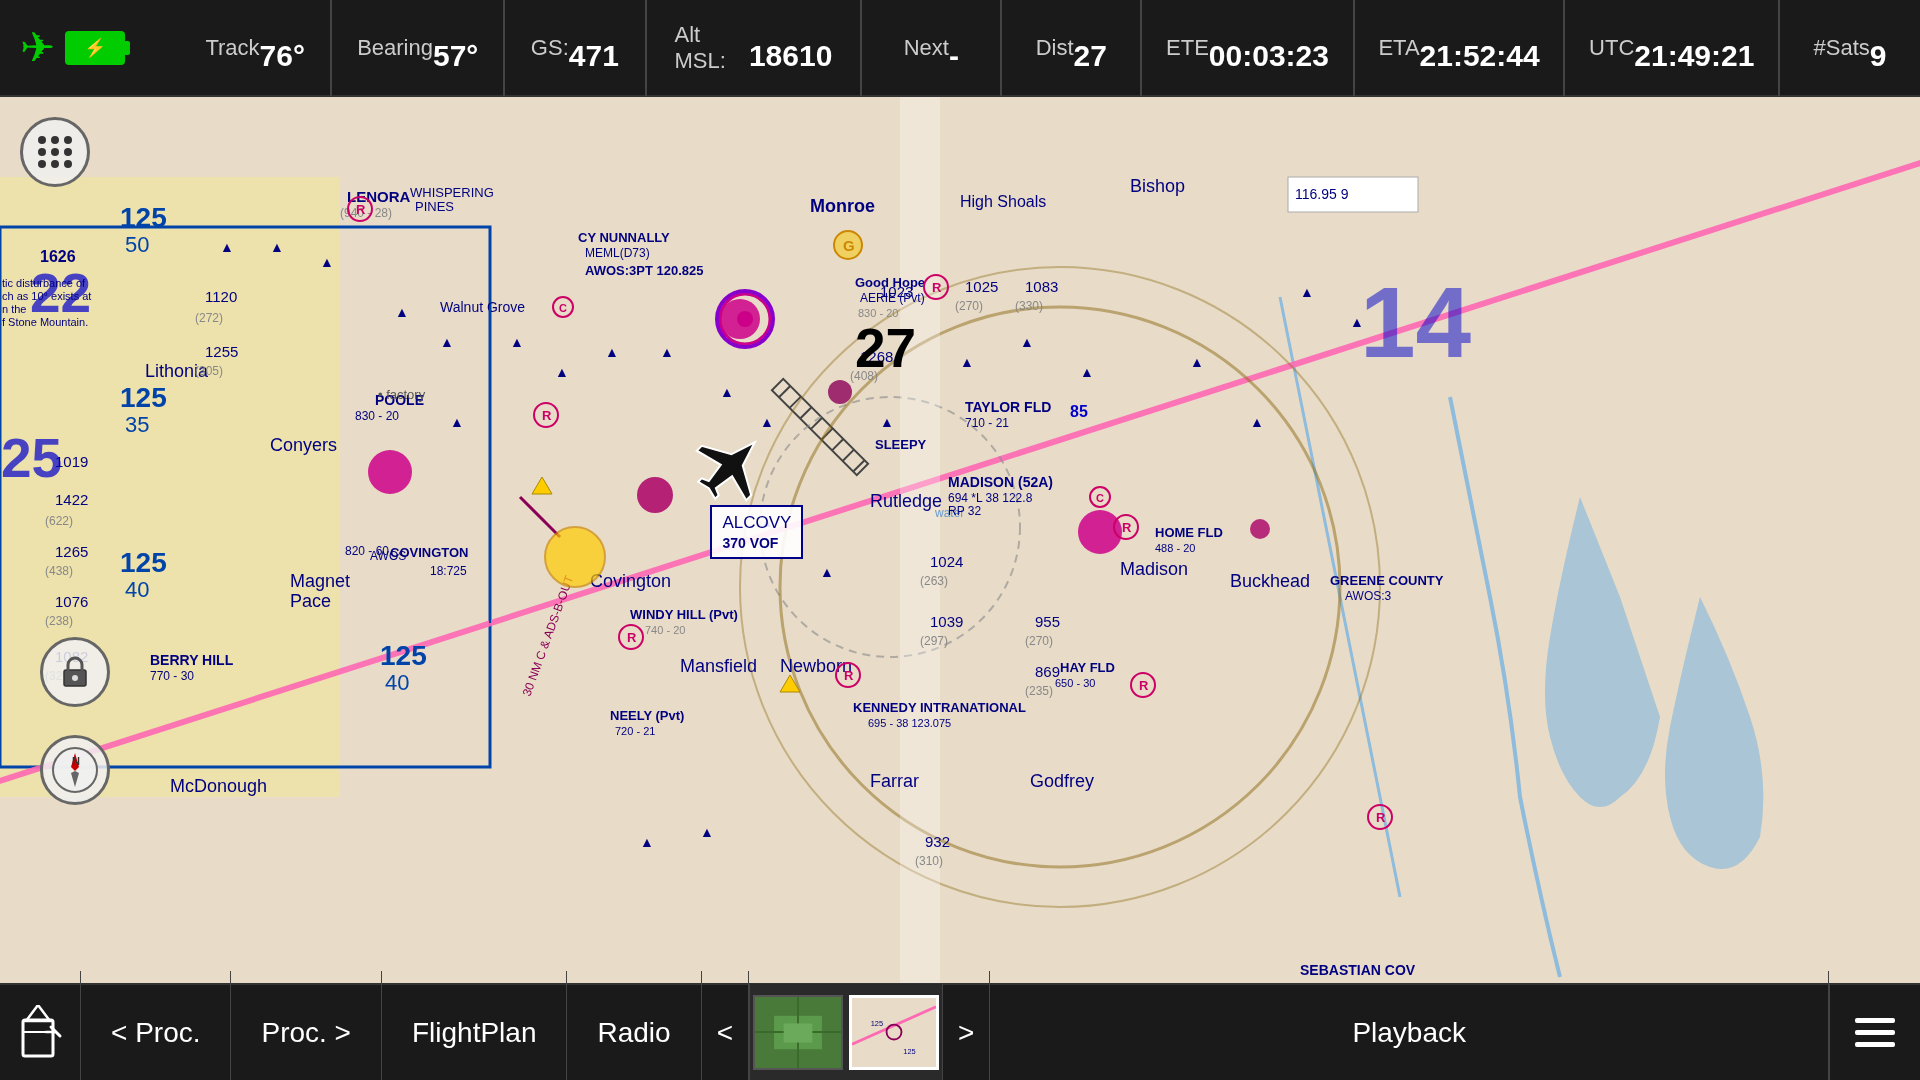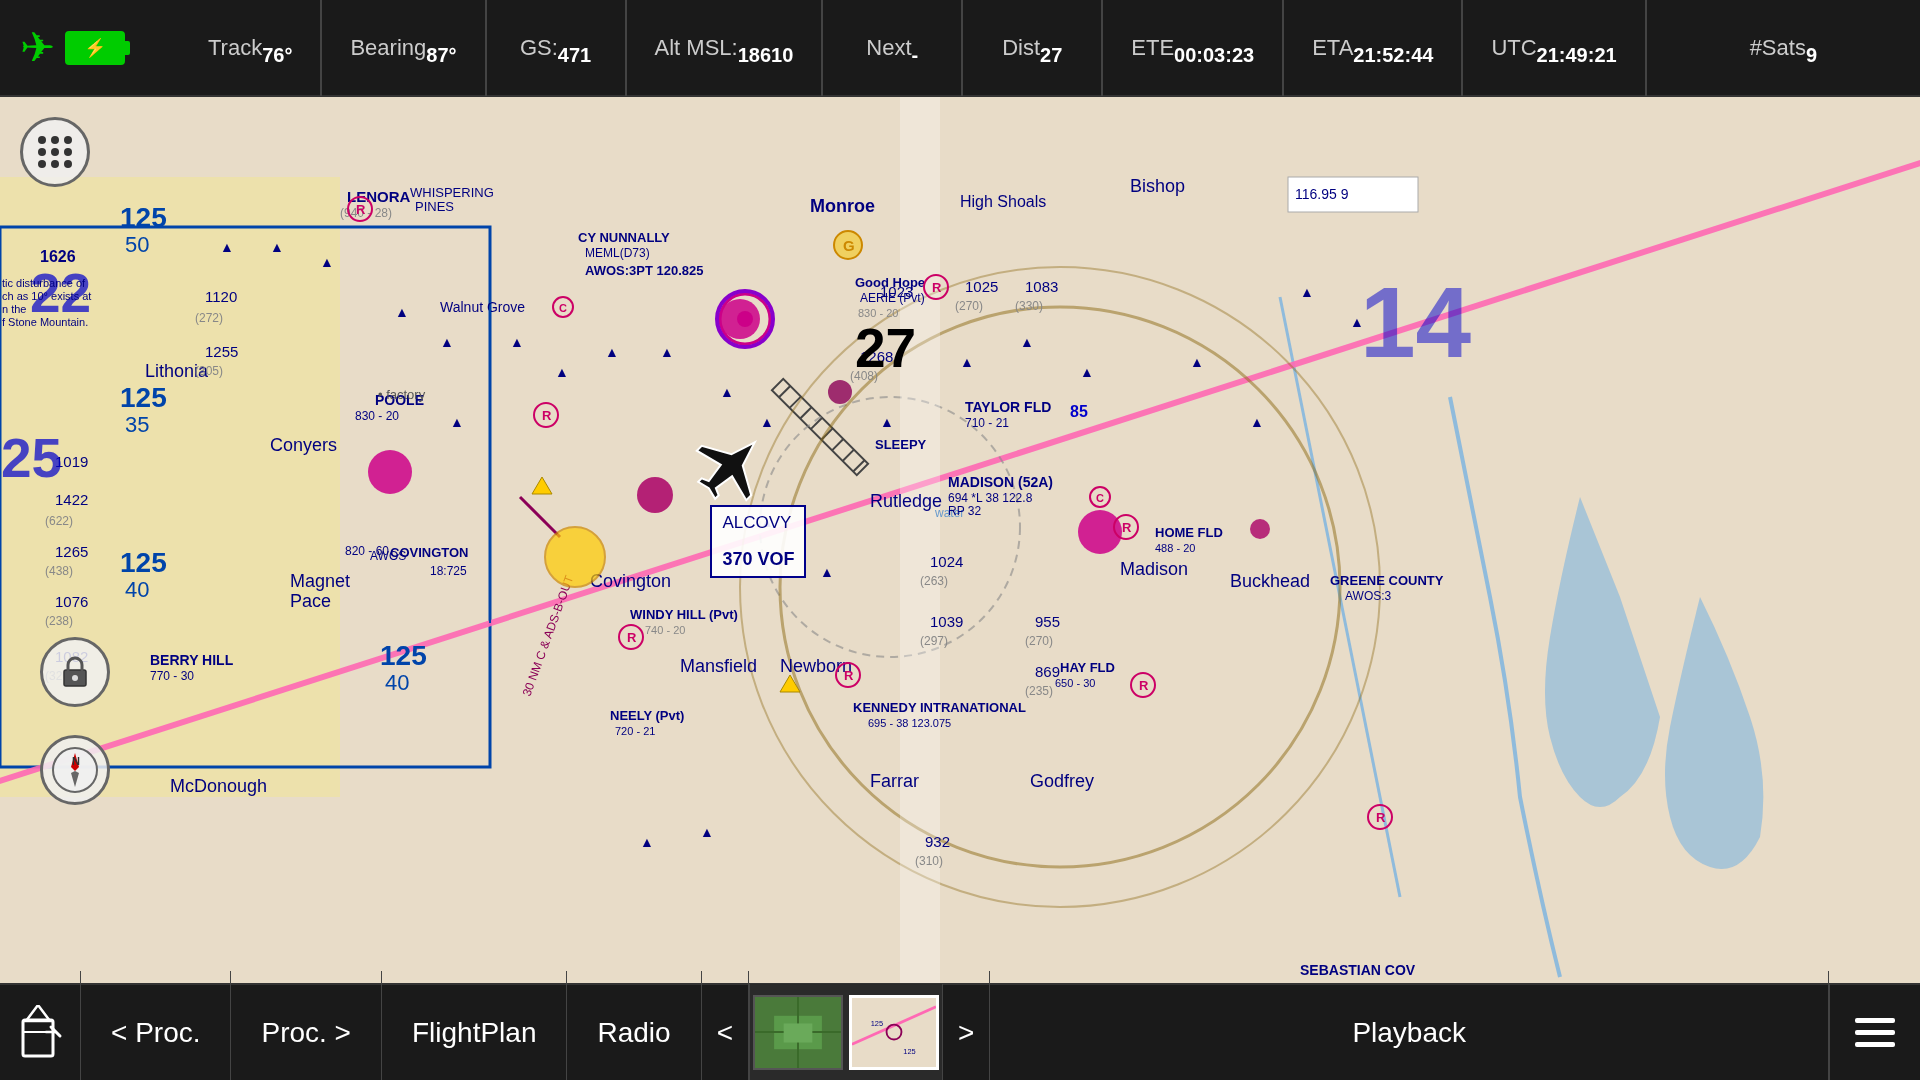--- a/index.html
+++ b/index.html
@@ -71,21 +71,21 @@
     }
 
     .header-label {
       color: #ccc;
       font-size: 22px;
       font-weight: normal;
     }
 
     .header-value {
       color: #fff;
-      font-size: 20px;
+      font-size: 30px;
       font-weight: bold;
       margin-top: 16px;
     }
 
     
     #map-area {
       position: absolute;
       top: 97px;
       left: 0; right: 0;
       bottom: 97px;
@@ -261,21 +261,21 @@
     </div>
   </div>
 
   <div class="header-item">
     <span class="header-label">Track</span>
     <span class="header-value">76°</span>
   </div>
 
   <div class="header-item">
     <span class="header-label">Bearing</span>
-    <span class="header-value">87°</span>
+    <span class="header-value">57°</span>
   </div>
 
   <div class="header-item">
     <span class="header-label">GS:</span>
     <span class="header-value">471</span>
   </div>
 
   <div class="header-item">
     <span class="header-label">Alt MSL:</span>
     <span class="header-value">18610</span>
@@ -549,21 +549,21 @@
       <circle cx="575" cy="460" r="30" fill="#ffcc00" opacity="0.7" stroke="#cc8800" stroke-width="2"></circle>
 
       <text x="1070" y="320" font-size="16" fill="#0000cc" font-weight="bold">85</text>
 
       <text x="948" y="418" font-size="12" fill="#000080">RP 32</text>
 
     </svg>
 
     <div class="alcovy-box">
       <div style="font-size:17px; font-weight:normal; color:#000080;">ALCOVY</div>
-      <div style="font-size:18px; color:#000080; margin-top:16px;">370  VOF</div>
+      <div style="font-size:14px; color:#000080; margin-top:2px;">370  VOF</div>
     </div>
 
     <div style="position:absolute; top:42%; left:38%; transform:translate(-50%,-50%); z-index:60;">
       <svg width="90" height="90" viewBox="0 0 90 90">
         <g transform="translate(45,45) rotate(45)">
 
           <path d="M0,-35 L8,-10 L35,5 L35,12 L8,5 L5,25 L12,28 L12,33 L0,30 L-12,33 L-12,28 L-5,25 L-8,5 L-35,12 L-35,5 L-8,-10 Z" fill="#111" stroke="white" stroke-width="2"></path>
         </g>
       </svg>
     </div>

